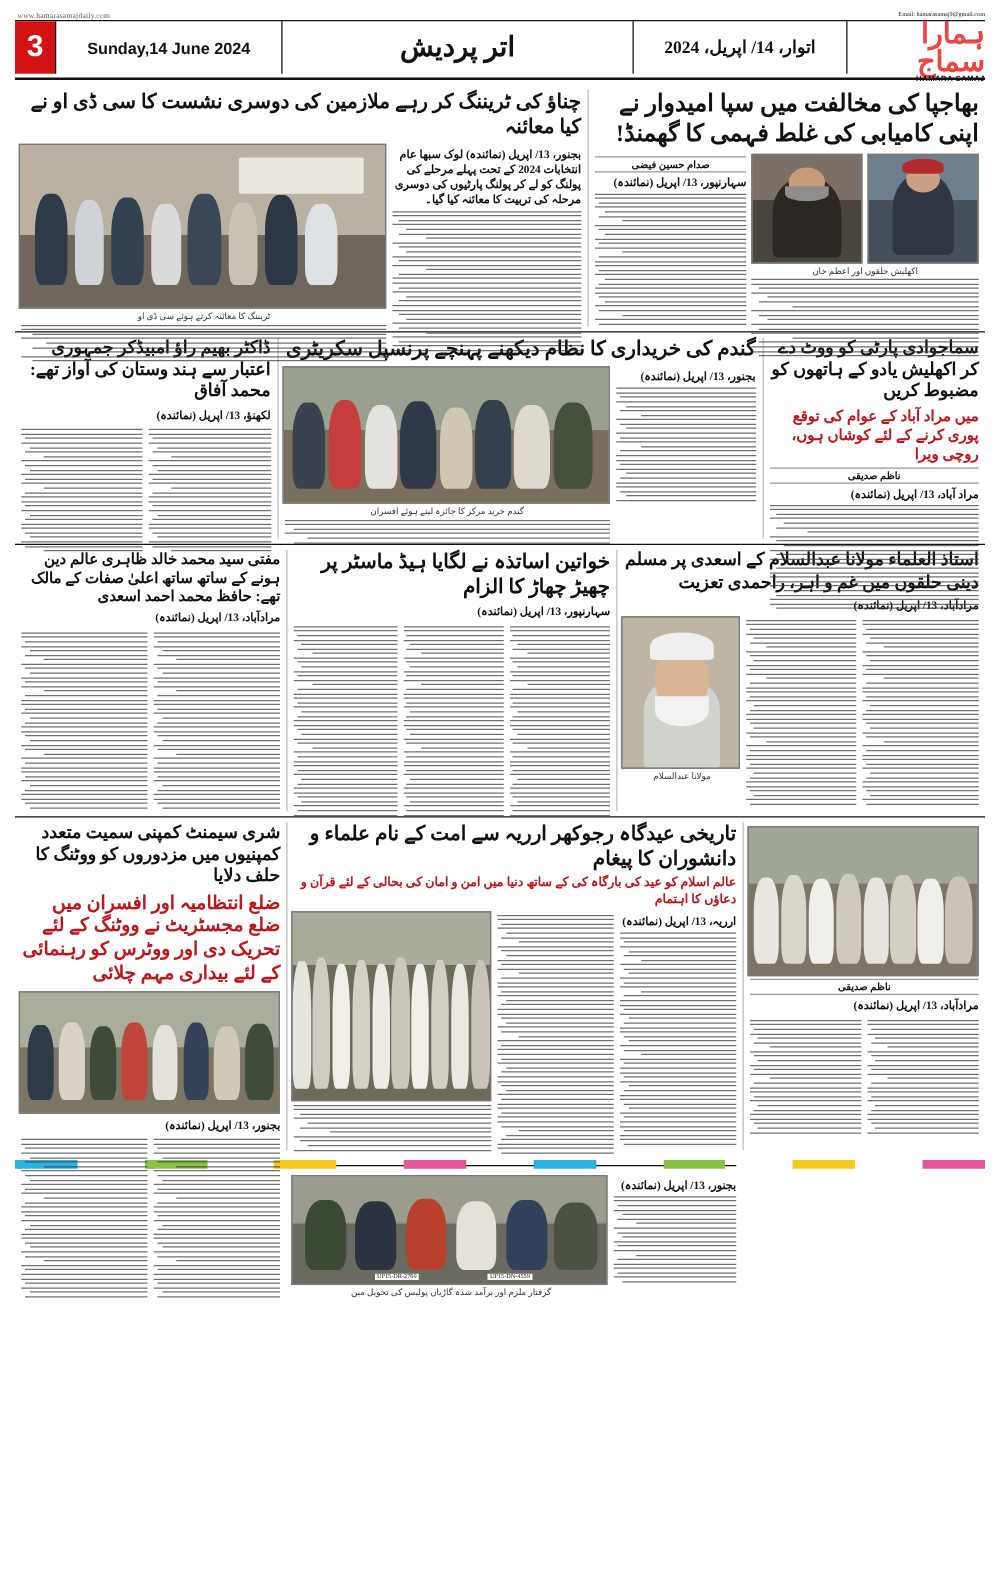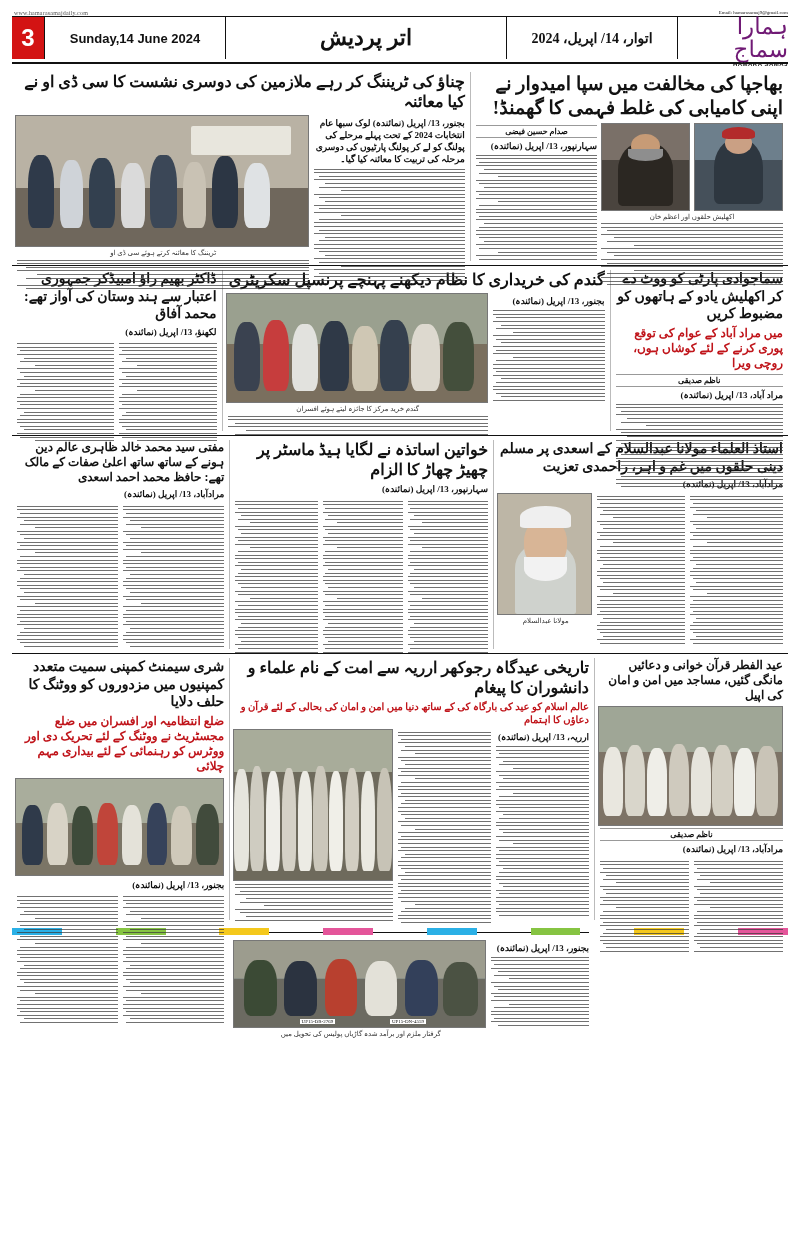--- a/index.html
+++ b/index.html
@@ -9,21 +9,21 @@
   
   .masthead{position:relative;height:52px;border-bottom:2px solid #111;}
   .site-url{font-size:6px;color:#555;letter-spacing:.2px;padding-left:2px;}
   .mast-row{display:flex;align-items:stretch;height:42px;border-top:1px solid #111;}
   .pageno{width:32px;background:#d31313;color:#fff;display:flex;align-items:center;justify-content:center;font-family:"Liberation Sans",sans-serif;font-weight:bold;font-size:24px;}
   .date-left{flex:0 0 180px;display:flex;align-items:center;justify-content:center;font-family:"Liberation Sans",sans-serif;font-size:13px;font-weight:bold;border-right:1px solid #111;border-left:1px solid #111;}
   .edition{flex:1;display:flex;align-items:center;justify-content:center;font-size:22px;font-weight:bold;direction:rtl;}
   .date-right{flex:0 0 170px;display:flex;align-items:center;justify-content:center;font-size:14px;font-weight:bold;direction:rtl;border-left:1px solid #111;border-right:1px solid #111;}
   .logo-box{flex:0 0 110px;display:flex;flex-direction:column;align-items:flex-end;justify-content:center;}
   .logo-mail{font-size:5px;color:#222;}
-  .logo-urdu{font-size:23px;font-weight:normal;color:#701a75;line-height:1;direction:rtl;}
+  .logo-urdu{font-size:23px;font-weight:bold;color:#ef4444;line-height:1;direction:rtl;}
   .logo-en{font-size:6px;font-weight:bold;color:#111;letter-spacing:.5px;font-family:"Liberation Sans",sans-serif;}
 
   
   .content{position:relative;margin-top:4px;}
   .band{display:flex;direction:rtl;border-bottom:1px solid #111;padding:4px 0;box-sizing:border-box;}
   .col{box-sizing:border-box;padding:0 5px;border-left:1px solid #bbb;}
   .col:last-child{border-left:none;}
 
   .hl{direction:rtl;text-align:right;font-weight:bold;line-height:1.25;margin:0 0 3px 0;}
   .hl.xl{font-size:19px;}
@@ -730,21 +730,20 @@
               <i></i>
               <i></i>
           </div>
         </div>
       </div>
     </div>
 
     <div class="band" style="height:270px;border-bottom:none">
 
       <div class="col" style="width:25%">
-        <div class="hl sm">عید الفطر قرآن خوانی و دعائیں مانگی گئیں، مساجد میں امن و امان کی اپیل</div>
         <div class="photo" style="height:118px;margin-top:3px">
           <div class="sky" style="background:#9fa696;height:38%"></div>
           <div class="ground" style="background:#7d7366;height:62%"></div>
           <div class="f" style="left:2%;top:34%;width:11%;height:58%;background:#e9e7df"></div>
           <div class="f" style="left:14%;top:32%;width:11%;height:60%;background:#d9d6cb"></div>
           <div class="f" style="left:26%;top:35%;width:11%;height:57%;background:#efeee8"></div>
           <div class="f" style="left:38%;top:31%;width:11%;height:61%;background:#cfcabe"></div>
           <div class="f" style="left:50%;top:34%;width:11%;height:58%;background:#e6e4dc"></div>
           <div class="f" style="left:62%;top:32%;width:11%;height:60%;background:#d3cfc3"></div>
           <div class="f" style="left:74%;top:35%;width:11%;height:57%;background:#efefe9"></div>
@@ -997,21 +996,21 @@
                 <div style="position:absolute;left:62%;bottom:3%;font-size:5px;background:#fff;color:#111;padding:0 2px">UP15-DN-4559</div>
               </div>
               <div class="cap">گرفتار ملزم اور برآمد شدہ گاڑیاں پولیس کی تحویل میں</div>
             </div>
           </div>
         </div>
       </div>
 
       <div class="col" style="width:28%">
         <div class="hl md">شری سیمنٹ کمپنی سمیت متعدد کمپنیوں میں مزدوروں کو ووٹنگ کا حلف دلایا</div>
-        <div class="hl sm red" style="font-size:12px">ضلع انتظامیہ اور افسران میں ضلع مجسٹریٹ نے ووٹنگ کے لئے تحریک دی اور ووٹرس کو رہنمائی کے لئے بیداری مہم چلائی</div>
+        <div class="hl sm red" style="font-size:15px">ضلع انتظامیہ اور افسران میں ضلع مجسٹریٹ نے ووٹنگ کے لئے تحریک دی اور ووٹرس کو رہنمائی کے لئے بیداری مہم چلائی</div>
         <div class="photo" style="height:96px;margin-top:4px">
           <div class="sky" style="background:#a9ad9c;height:46%"></div>
           <div class="ground" style="background:#7b7566;height:54%"></div>
           <div class="f" style="left:3%;top:28%;width:10%;height:62%;background:#2f3a4a"></div>
           <div class="f" style="left:15%;top:26%;width:10%;height:64%;background:#d8d3c6"></div>
           <div class="f" style="left:27%;top:29%;width:10%;height:61%;background:#3e4b3a"></div>
           <div class="f" style="left:39%;top:26%;width:10%;height:64%;background:#c0453a"></div>
           <div class="f" style="left:51%;top:28%;width:10%;height:62%;background:#e4e2d9"></div>
           <div class="f" style="left:63%;top:26%;width:10%;height:64%;background:#36425a"></div>
           <div class="f" style="left:75%;top:29%;width:10%;height:61%;background:#cfc9ba"></div>

